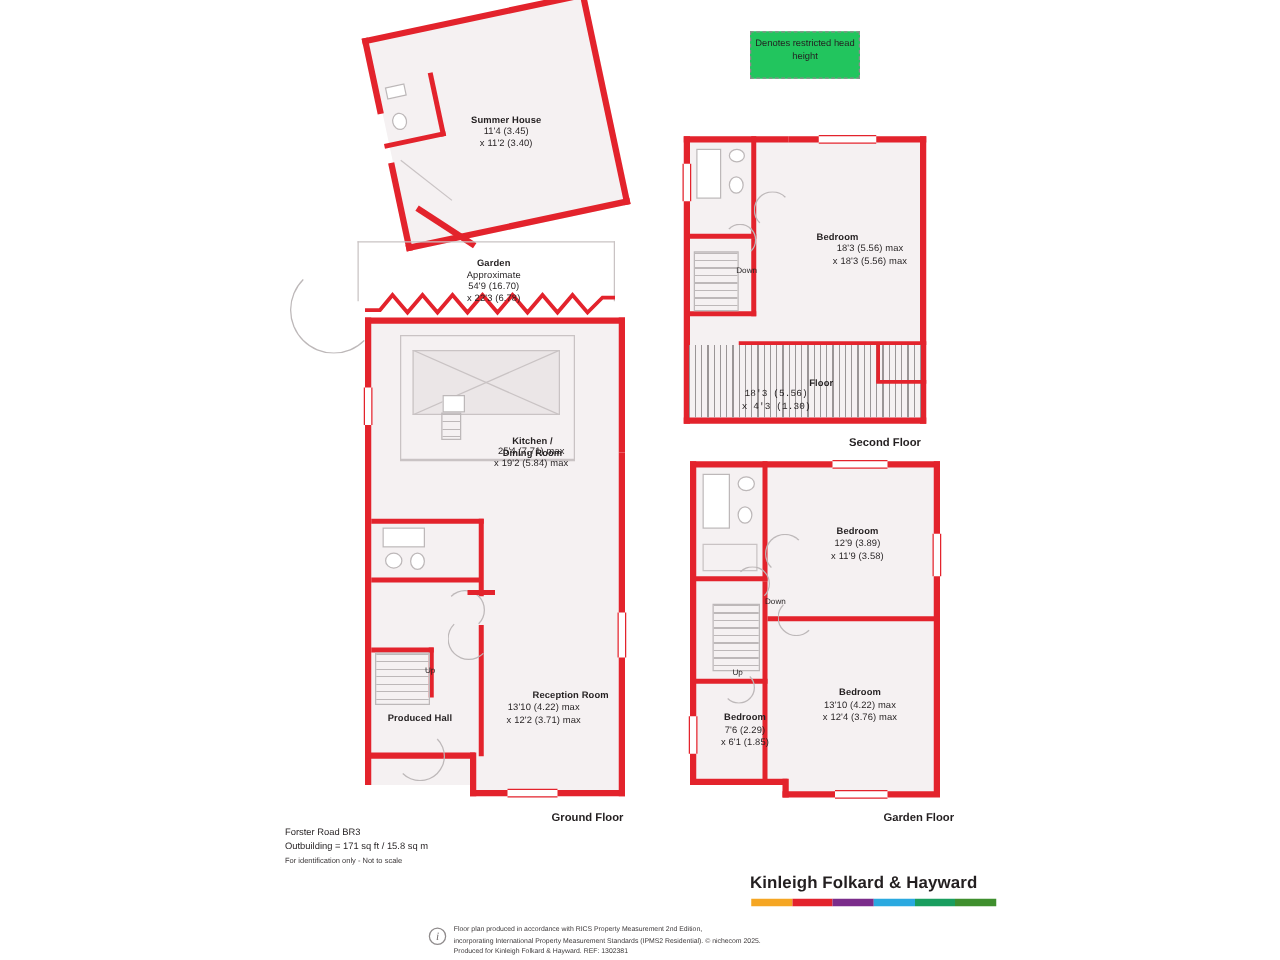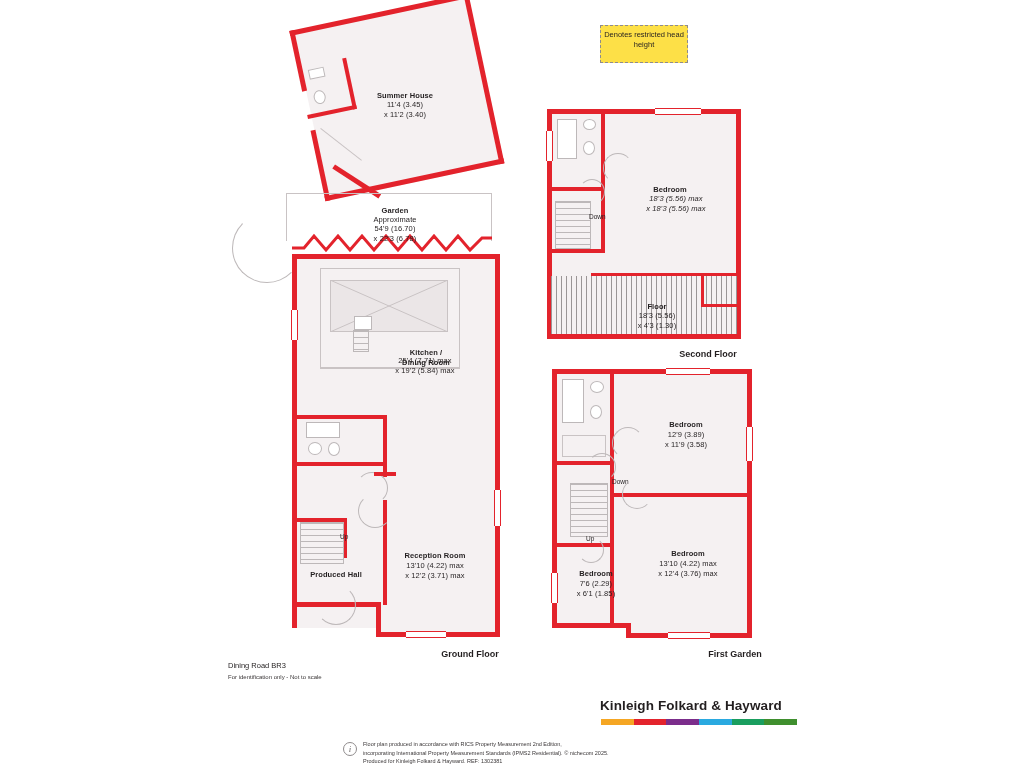--- a/index.html
+++ b/index.html
@@ -31,21 +31,21 @@
   .floorlabel {
     position:absolute;
     font-size:9px;
     font-weight:bold;
     color:#231f20;
     text-align:center;
   }
   .dashbox {
     position:absolute;
     border:1px dashed #8f8b8c;
-    background:#fde047;
+    background:#22c55e;
   }
   .dashbox span {
     display:block;
     font-size:7.5px;
     line-height:1.35;
     text-align:center;
     padding-top:4px;
     color:#231f20;
   }
   .hatch {
@@ -189,21 +189,21 @@
     <div style="position:absolute; left:118px; top:381px; width:40px; height:7px; background:#ffffff; border-top:1px solid #e3232c; border-bottom:1px solid #e3232c;"></div>
     <div style="position:absolute; left:206px; top:240px; width:7px; height:36px; background:#ffffff; border-left:1px solid #e3232c; border-right:1px solid #e3232c;"></div>
     <div style="position:absolute; left:3px; top:60px; width:7px; height:30px; background:#ffffff; border-left:1px solid #e3232c; border-right:1px solid #e3232c;"></div>
   </div>
 
   <div class="lbl b" style="left:376px; top:348px; width:100px;">Kitchen /
 Dining Room</div>
   <div class="lbl" style="left:375px; top:356px; width:100px;">25'4 (7.71) max
 x 19'2 (5.84) max</div>
 
-  <div class="lbl b" style="left:383px; top:551px; width:104px;">Reception Room</div>
+  <div class="lbl b" style="left:383px; top:551px; width:104px;text-align:right;">Reception Room</div>
   <div class="lbl" style="left:383px; top:561px; width:104px;">13'10 (4.22) max
 x 12'2 (3.71) max</div>
 
   <div class="lbl b" style="left:296px; top:570px; width:80px;">Produced Hall</div>
 
   <div class="floorlabel" style="left:420px; top:649px; width:100px;">Ground Floor</div>
 
   <div style="position:absolute; left:548px; top:365px; width:215px; height:275px;">
 
     <div class="room" style="left:8px; top:8px; width:192px; height:250px;"></div>
@@ -247,21 +247,21 @@
 x 11'9 (3.58)</div>
 
   <div class="lbl b" style="left:638px; top:549px; width:100px;">Bedroom</div>
   <div class="lbl" style="left:638px; top:559px; width:100px;">13'10 (4.22) max
 x 12'4 (3.76) max</div>
 
   <div class="lbl b" style="left:558px; top:569px; width:76px;">Bedroom</div>
   <div class="lbl" style="left:558px; top:579px; width:76px;">7'6 (2.29)
 x 6'1 (1.85)</div>
 
-  <div class="floorlabel" style="left:690px; top:649px; width:90px;">First Garden</div>
+  <div class="floorlabel" style="left:690px; top:649px; width:90px;">Garden Floor</div>
 
   <div style="position:absolute; left:543px; top:105px; width:205px; height:240px;">
 
     <div class="room" style="left:8px; top:8px; width:190px; height:224px;"></div>
 
     <div class="wall" style="left:4px; top:4px; width:84px; height:5px;"></div>
     <div class="wall" style="left:88px; top:4px; width:110px; height:5px;"></div>
     <div class="wall" style="left:4px; top:4px; width:5px; height:230px;"></div>
     <div class="wall" style="left:193px; top:4px; width:5px; height:230px;"></div>
     <div class="wall" style="left:4px; top:229px; width:194px; height:5px;"></div>
@@ -283,31 +283,32 @@
     <div class="wall" style="left:158px; top:199px; width:40px; height:3px;"></div>
 
     <div class="doorarc" style="left:36px; top:74px; width:26px; height:26px; border-color:transparent; border-top-color:#bdb8b9; border-right-color:#bdb8b9;"></div>
     <div class="doorarc" style="left:60px; top:48px; width:30px; height:30px; border-color:transparent; border-top-color:#bdb8b9; border-left-color:#bdb8b9;"></div>
 
     <div style="position:absolute; left:112px; top:3px; width:46px; height:7px; background:#ffffff; border-top:1px solid #e3232c; border-bottom:1px solid #e3232c;"></div>
     <div style="position:absolute; left:3px; top:26px; width:7px; height:30px; background:#ffffff; border-left:1px solid #e3232c; border-right:1px solid #e3232c;"></div>
   </div>
 
   <div class="lbl b" style="left:622px; top:185px; width:96px;">Bedroom</div>
-  <div class="lbl" style="left:628px; top:194px; width:96px;font-style:italic;">18'3 (5.56) max
+  <div class="lbl" style="left:648px; top:194px; width:96px;">18'3 (5.56) max
 x 18'3 (5.56) max</div>
 
   <div class="lbl b" style="left:612px; top:302px; width:90px;">Floor</div>
-  <div class="lbl" style="left:612px; top:311px; width:90px;">18'3 (5.56)
+  <div class="lbl" style="left:576px; top:311px; width:90px;font-family:Liberation Mono, monospace;">18'3 (5.56)
 x 4'3 (1.30)</div>
 
   <div class="floorlabel" style="left:660px; top:349px; width:96px;">Second Floor</div>
 
   <div class="footer">
-    <div class="ft">Dining Road   BR3</div>
+    <div class="ft">Forster Road   BR3</div>
+    <div class="ft">Outbuilding = 171 sq ft / 15.8 sq m</div>
     <div class="ft small">For identification only - Not to scale</div>
   </div>
 
   <div class="brand">Kinleigh Folkard &amp; Hayward</div>
   <div class="brandbar">
     <i style="background:#f5a623"></i>
     <i style="background:#e3232c"></i>
     <i style="background:#7b2d8b"></i>
     <i style="background:#2aa9e0"></i>
     <i style="background:#1a9e5f"></i>

